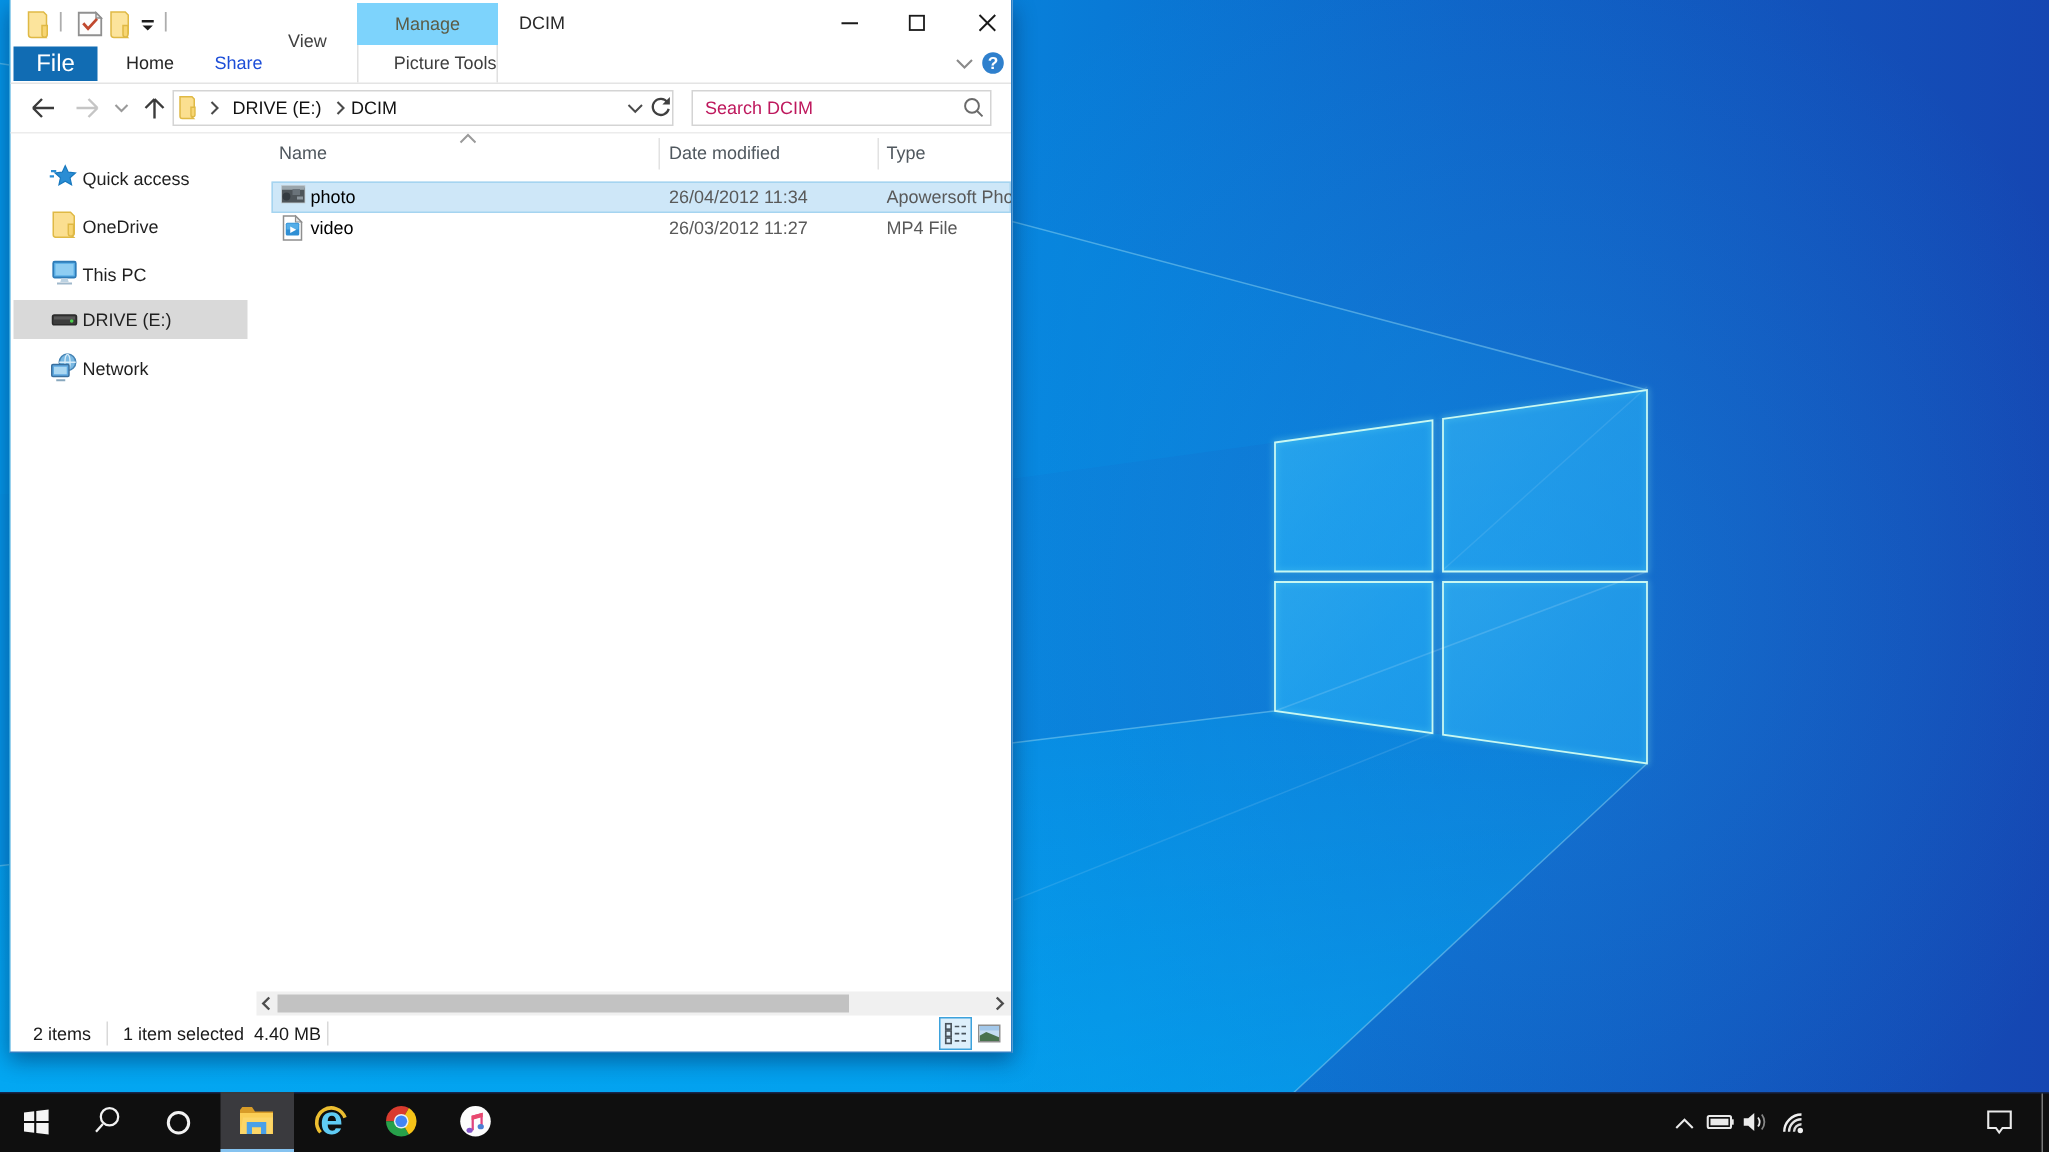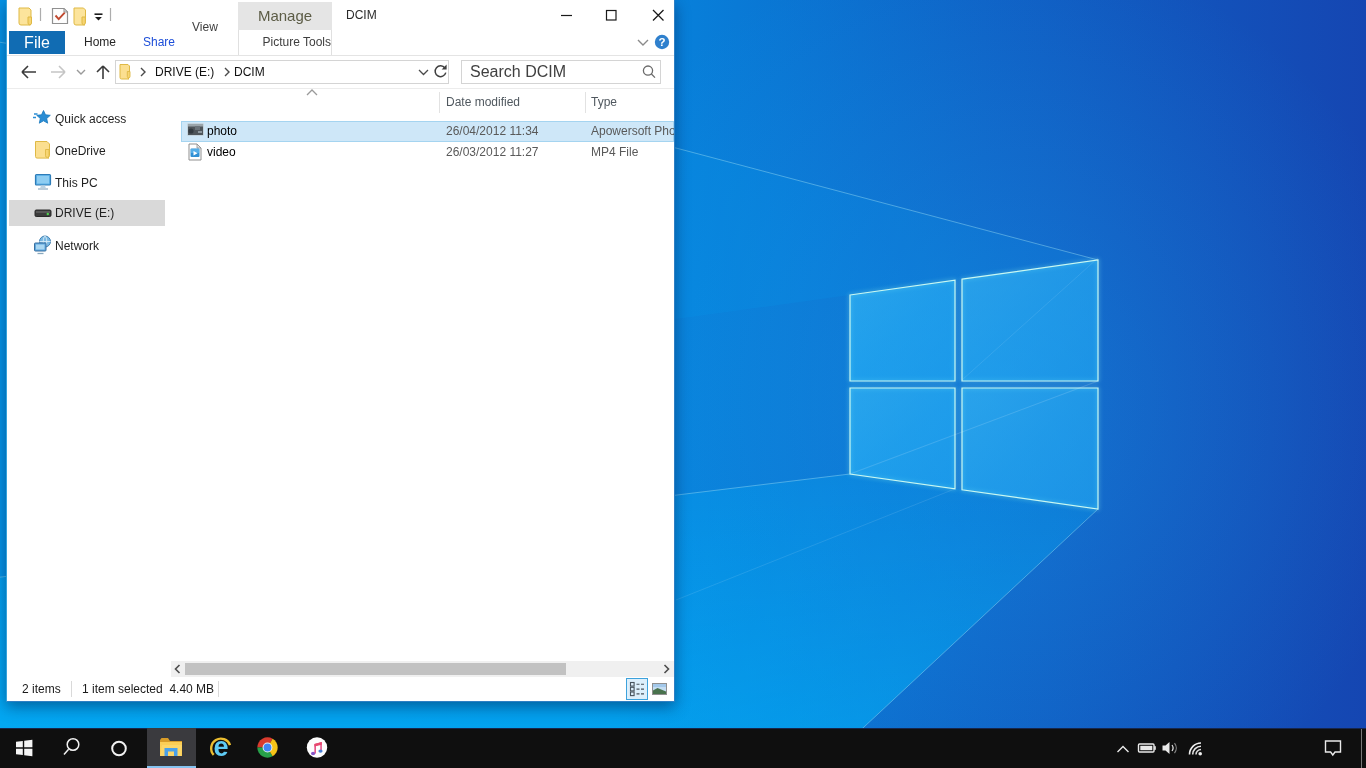--- a/index.html
+++ b/index.html
@@ -71,21 +71,21 @@
   <path d="M45.5 8.5h11.5l3.5 3.5v11.5h-15z" fill="#fdfdfd" stroke="#909090" stroke-width="1.2"></path>
   <path d="M57 8.5v3.5h3.5z" fill="#e8e8e8" stroke="#909090" stroke-width="1"></path>
   <path d="M48.5 15.5l3.2 3.6 6-6.5" fill="none" stroke="#c0492f" stroke-width="1.9"></path>
   <path d="M67 8h9.5l2 2v11.5a2 2 0 0 1-2 2l1.5 1.5H69a2 2 0 0 1-2-2z" fill="#fce49c" stroke="#dfb945" stroke-width="1"></path>
   <path d="M75 17h3.3v6a1.5 1.5 0 0 1-3.3 0z" fill="#f7d572" stroke="#dfb945" stroke-width="1"></path>
   <line x1="87.5" y1="14.2" x2="95.5" y2="14.2" stroke="#1c1c1c" stroke-width="1.6"></line>
   <path d="M88 17l3.5 3.4 3.4-3.4z" fill="#1c1c1c"></path>
   <line x1="103.5" y1="8" x2="103.5" y2="21" stroke="#adadad" stroke-width="1.2"></line>
  </g>
 </svg>
-<div class="abs" style="left:231px;top:2px;width:94px;height:28px;background:#e5e5e5;color:#5c5c46;text-align:center;line-height:28px;font-size:15px">Manage</div>
+<div class="abs" style="left:231px;top:2px;width:94px;height:28px;background:#7dd3fc;color:#5c5c46;text-align:center;line-height:28px;font-size:12px">Manage</div>
 <div class="abs" style="left:339px;top:8px;font-size:12px;color:#2a2a2a">DCIM</div>
 <svg class="abs" style="left:536px;top:0" width="133" height="30" viewBox="0 0 133 30">
  <line x1="18" y1="15.5" x2="29" y2="15.5" stroke="#1a1a1a" stroke-width="1.2"></line>
  <rect x="63.5" y="10.5" width="9.5" height="9.5" fill="none" stroke="#1a1a1a" stroke-width="1.2"></rect>
  <path d="M110 10l10.5 10.5 M120.5 10L110 20.5" stroke="#1a1a1a" stroke-width="1.3" fill="none"></path>
 </svg>
 
 <div class="abs" style="left:2px;top:31px;width:56px;height:23px;background:#116cb3;color:#fff;text-align:center;line-height:23px;font-size:16px">File</div>
 <div class="abs" style="left:70px;top:31px;width:46px;height:23px;color:#262626;text-align:center;line-height:23px">Home</div>
 <div class="abs" style="left:129px;top:31px;width:46px;height:23px;color:#1d4ed8;text-align:center;line-height:23px">Share</div>
@@ -112,21 +112,21 @@
  <path d="M108 6l4 4-4 4" fill="none" stroke="#4a4a4a" stroke-width="1.4"></path>
  <path d="M302 8l4.5 4.5 4.5-4.5" fill="none" stroke="#4a4a4a" stroke-width="1.3"></path>
 </svg>
 <div class="abs" style="left:148px;top:60px;height:24px;line-height:24px;color:#111;font-size:12px">DRIVE (E:)</div>
 <div class="abs" style="left:227px;top:60px;height:24px;line-height:24px;color:#111;font-size:12px">DCIM</div>
 <svg class="abs" style="left:424px;top:63px" width="18" height="18" viewBox="0 0 18 18">
  <path d="M13.9 5 A 5.4 5.4 0 1 0 14.8 9.6" fill="none" stroke="#404040" stroke-width="1.5"></path>
  <path d="M15.6 1.6 L15.6 6.6 L10.6 6.6z" fill="#404040"></path>
 </svg>
 <div class="abs" style="left:454px;top:60px;width:200px;height:24px;border:1px solid #d4d4d4;background:#fff"></div>
-<div class="abs" style="left:463px;top:60px;height:24px;line-height:24px;color:#404040;font-size:16px">Search DCIM</div>
+<div class="abs" style="left:463px;top:60px;height:24px;line-height:24px;color:#be185d;font-size:12px">Search DCIM</div>
 <svg class="abs" style="left:633px;top:63px" width="18" height="18" viewBox="0 0 18 18">
  <circle cx="8" cy="7.6" r="4.6" fill="none" stroke="#6a6a6a" stroke-width="1.3"></circle>
  <line x1="11.4" y1="11" x2="15" y2="14.6" stroke="#6a6a6a" stroke-width="1.3"></line>
 </svg>
 <div class="abs" style="left:0;top:88px;width:667px;height:1px;background:#ececec"></div>
 <div class="abs" style="left:2px;top:200px;width:156px;height:26px;background:#d9d9d9"></div>
 <svg class="abs" style="left:26px;top:106px" width="20" height="152" viewBox="0 0 20 152">
 
  <g>
   <path d="M10.5 4.5l2 4.3 4.8.5-3.6 3.2 1 4.7-4.2-2.4-4.2 2.4 1-4.7L3.7 9.3l4.8-.5z" fill="#2a8dd4" stroke="#1878be" stroke-width=".8"></path>
@@ -162,20 +162,21 @@
 </svg>
 <div class="abs" style="left:48px;top:106px;width:110px;height:26px;line-height:26px;color:#1f1f1f">Quick access</div>
 <div class="abs" style="left:48px;top:138px;width:110px;height:26px;line-height:26px;color:#1f1f1f">OneDrive</div>
 <div class="abs" style="left:48px;top:170px;width:110px;height:26px;line-height:26px;color:#1f1f1f">This PC</div>
 <div class="abs" style="left:48px;top:200px;width:110px;height:26px;line-height:26px;color:#1f1f1f">DRIVE (E:)</div>
 <div class="abs" style="left:48px;top:233px;width:110px;height:26px;line-height:26px;color:#1f1f1f">Network</div>
 
 <svg class="abs" style="left:298px;top:88px" width="14" height="9" viewBox="0 0 14 9">
       <path d="M2 7l5-5 5 5" fill="none" stroke="#9a9a9a" stroke-width="1.3"></path>
     </svg>
+<div class="abs" style="left:179px;top:92px;width:250px;height:21px;line-height:21px;color:#50585f">Name</div>
 <div class="abs" style="left:439px;top:92px;width:130px;height:21px;line-height:21px;color:#50585f">Date modified</div>
 <div class="abs" style="left:584px;top:92px;width:80px;height:21px;line-height:21px;color:#50585f">Type</div>
 <div class="abs" style="left:432px;top:92px;width:1px;height:21px;background:#e2e2e2"></div>
 <div class="abs" style="left:578px;top:92px;width:1px;height:21px;background:#e2e2e2"></div>
 
 <div class="abs" style="left:174px;top:121px;width:493px;height:21px;background:#cee7f8;border:1px solid #a5d4f0"></div>
 <svg class="abs" style="left:180px;top:123px" width="17" height="13" viewBox="0 0 17 13">
  <rect x="0.5" y="0.5" width="16" height="12" fill="#b9c1c4"></rect>
  <rect x="1" y="2" width="15" height="10" fill="#4e555a"></rect>
  <rect x="1" y="1" width="15" height="2.5" fill="#9aa5ab"></rect>

